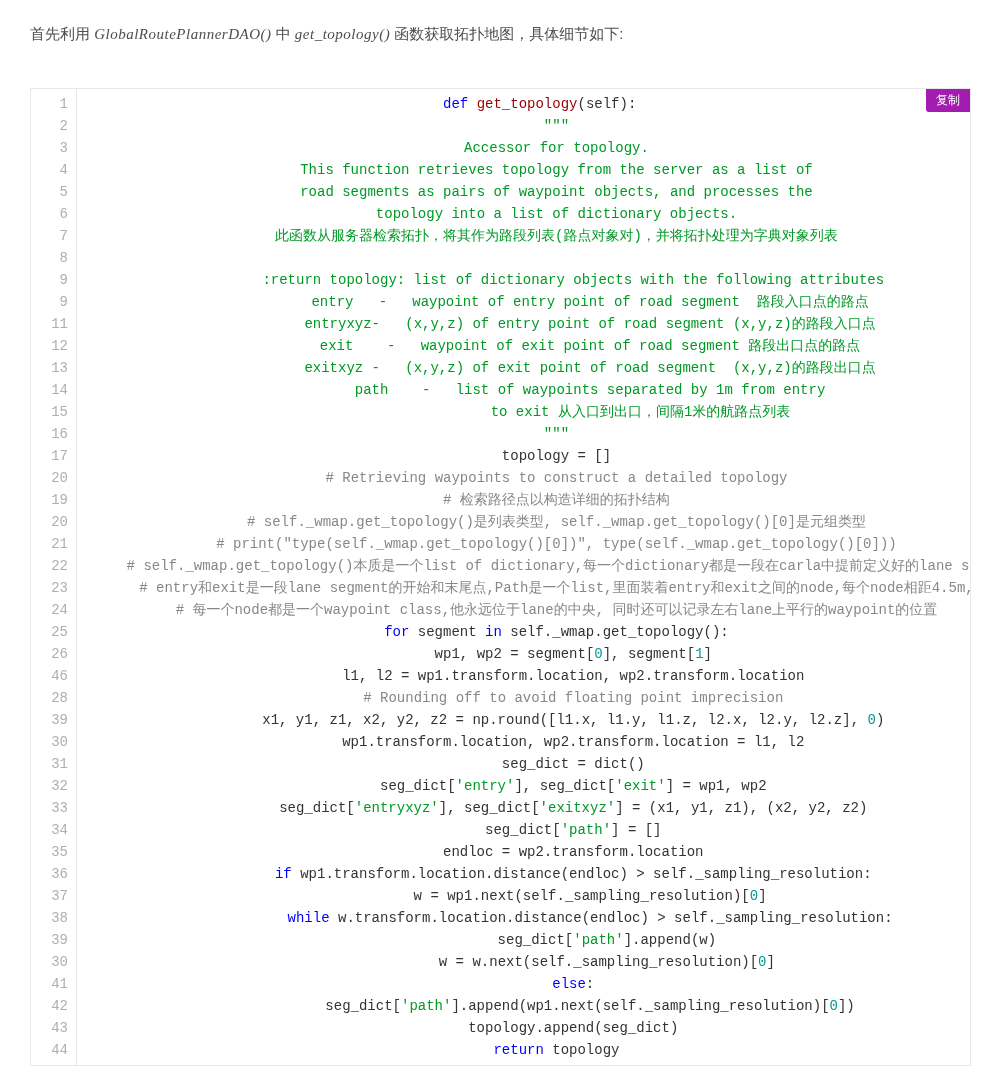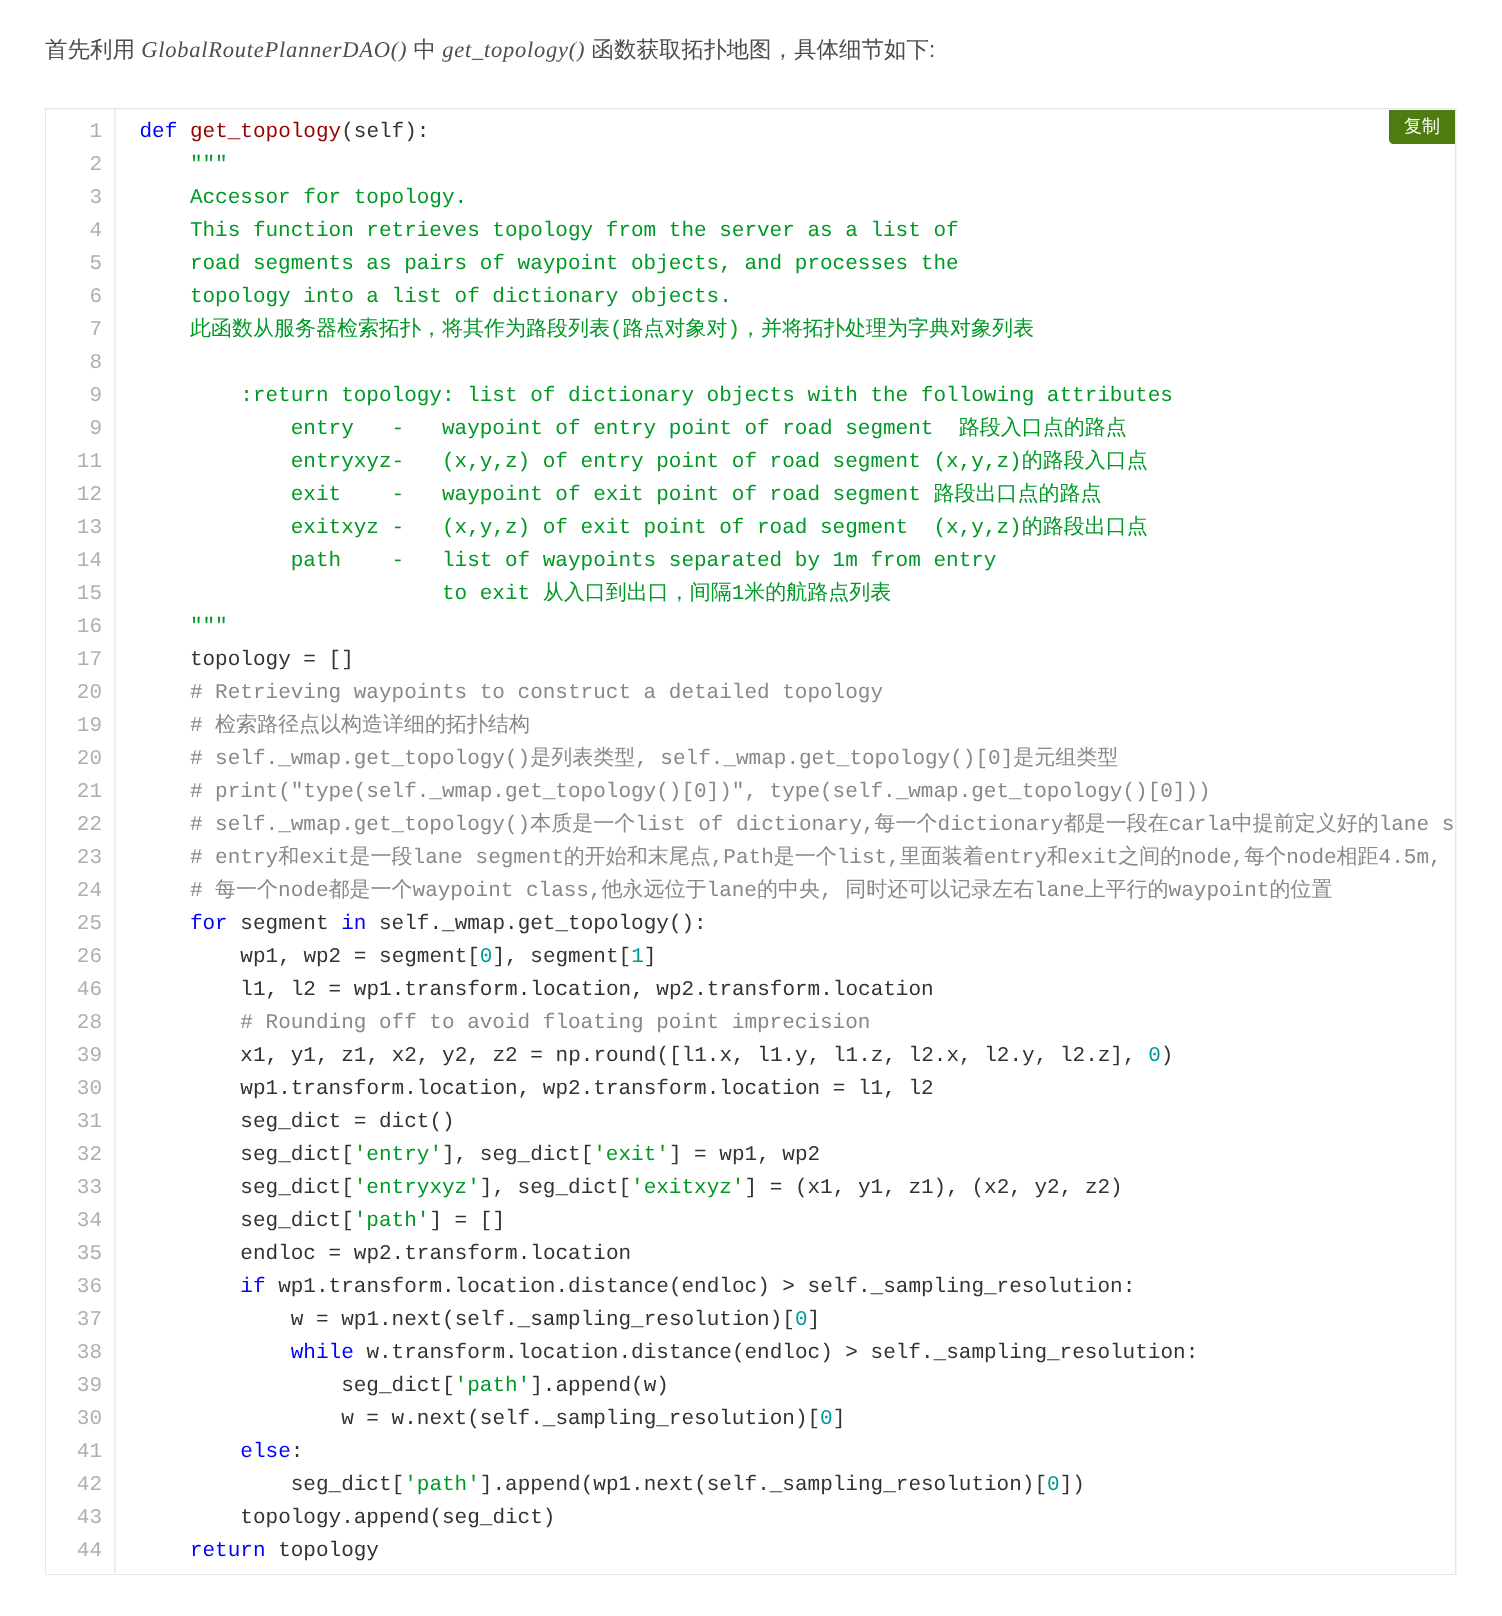--- a/index.html
+++ b/index.html
@@ -5,21 +5,21 @@
   * { box-sizing: border-box; margin: 0; padding: 0; }
   body {
     font-family: -apple-system, BlinkMacSystemFont, "Segoe UI", "PingFang SC", "Microsoft YaHei", sans-serif;
     background: #fff;
     color: #4d4d4d;
     padding: 20px 30px;
   }
   .intro {
     font-size: 15px;
     color: #4d4d4d;
-    margin-bottom: 24px;
+    margin-bottom: 40px;
     line-height: 1.8;
   }
   .intro .math {
     font-family: "Times New Roman", serif;
     font-style: italic;
     letter-spacing: 0.5px;
   }
   .code-block {
     position: relative;
     border: 1px solid #e8e8e8;
@@ -39,27 +39,28 @@
     color: #afafaf;
     user-select: none;
     background: #fff;
   }
   .gutter div { height: 22px; }
   .code-area {
     flex: 1;
     padding: 4px 0 4px 16px;
     white-space: pre;
     color: #333;
+    text-align: center;
   }
   .code-line { height: 22px; }
   .copy-btn {
     position: absolute;
     top: 0;
     right: 0;
-    background: #4d7c0f;
+    background: #a21caf;
     color: #fff;
     font-size: 12px;
     padding: 3px 10px;
     border: none;
     cursor: pointer;
     border-radius: 0 0 0 3px;
     font-family: -apple-system, "Microsoft YaHei", sans-serif;
   }
   
   .kw { color: #0000ff; }

